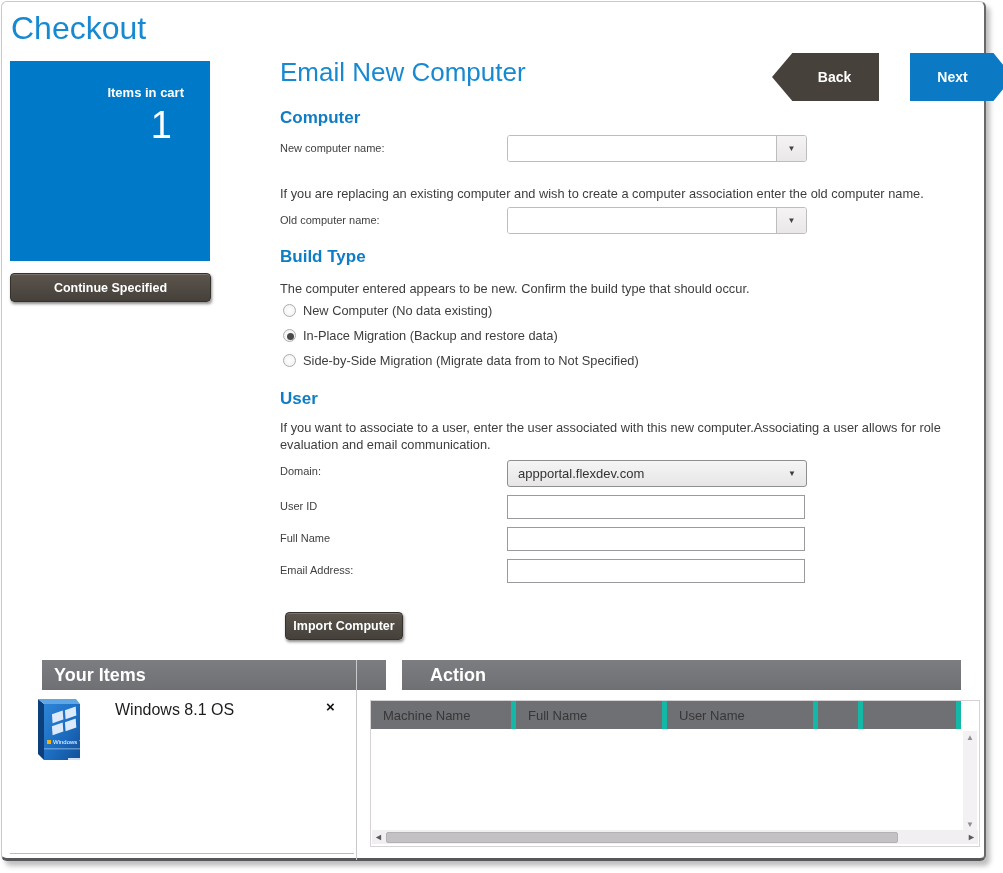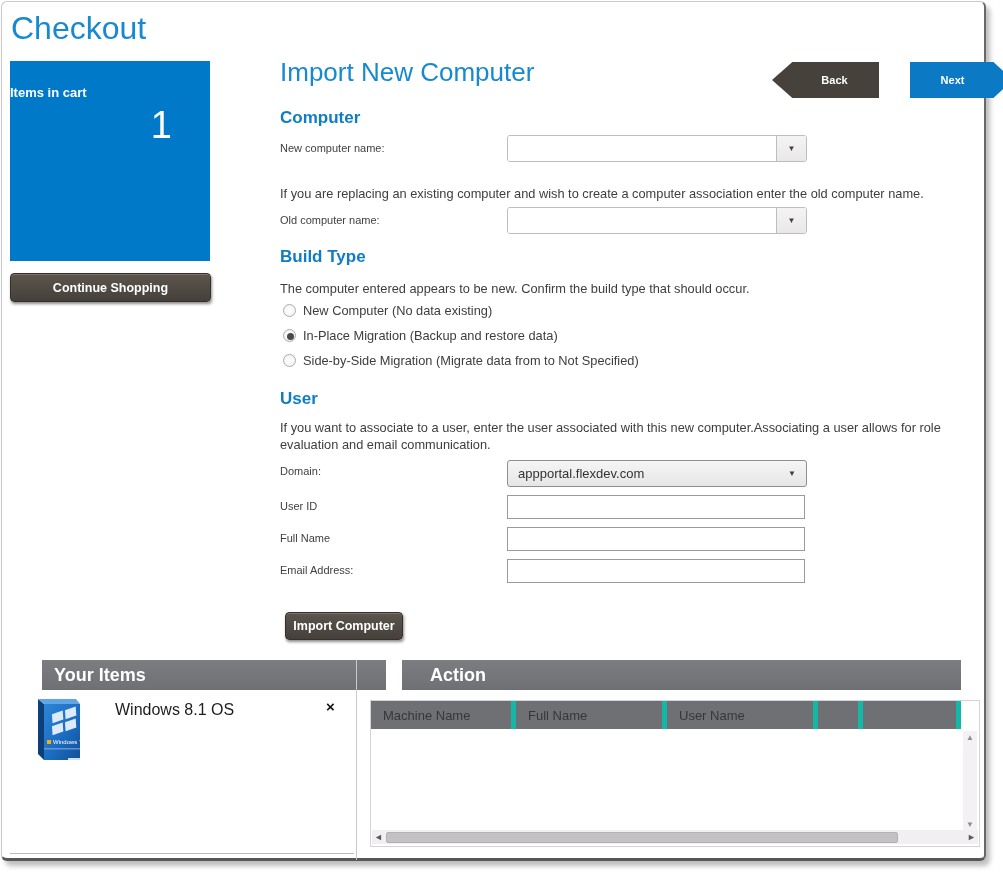--- a/index.html
+++ b/index.html
@@ -6,31 +6,31 @@
   html,body { width:1003px; height:873px; background:#fff; overflow:hidden;
               font-family:"Liberation Sans", sans-serif; }
   .page { position:absolute; left:1px; top:1px; width:985px; height:860px;
           background:#fff; border:1px solid #c9c9c9;
           border-right:2px solid #68686b; border-bottom:3px solid #57575a;
           border-radius:6px; box-shadow:4px 5px 5px rgba(110,110,110,.45); }
 
   
   .page-title { position:absolute; left:9px; top:8px; font-size:32px; color:#1789d1; }
   .cart-box { position:absolute; left:8px; top:59px; width:200px; height:200px; background:#0079c8; color:#fff; }
-  .cart-label { display:block; margin-top:24px; padding-right:26px; font-size:13px; font-weight:bold; }
+  .cart-label { display:block; margin-top:24px; text-align:right; padding-right:26px; font-size:13px; font-weight:bold; }
   .cart-count { display:block; margin-top:4px; text-align:right; padding-right:38px; font-size:38px; }
   .dark-btn { background:linear-gradient(#5b554d,#45403a); border:1px solid #35312c; border-radius:4px;
               color:#fff; font-size:12.5px; font-weight:bold; text-align:center; cursor:pointer;
               box-shadow:1px 2px 3px rgba(0,0,0,.45), inset 0 1px 0 rgba(255,255,255,.18);
               display:flex; align-items:center; justify-content:center; }
   .continue-btn { position:absolute; left:8px; top:271px; width:201px; height:29px; }
 
   
   .wizard-title { position:absolute; left:278px; top:55px; font-size:26px; color:#1789d1; }
-  .arrow-btn { position:absolute; top:60px; height:36px; color:#fff; font-size:11px; font-weight:bold;
+  .arrow-btn { position:absolute; top:51px; height:48px; color:#fff; font-size:14px; font-weight:bold;
                display:flex; align-items:center; justify-content:center; cursor:pointer; }
   .back-btn { left:770px; width:107px; background:#47413b;
               clip-path:polygon(19% 0,100% 0,100% 100%,19% 100%,0 50%); padding-left:18px; }
   .next-btn { left:880px; width:103px; background:#0b79c3;
               clip-path:polygon(0 0,81% 0,100% 50%,81% 100%,0 100%); padding-right:18px;margin-left:28px; }
 
   
   .section-h { position:absolute; left:278px; font-size:17px; font-weight:bold; color:#0e7dc6; }
   .note { position:absolute; left:278px; width:707px; font-size:12.8px; color:#3d3d3d; line-height:17px; }
   .flabel { position:absolute; left:278px; font-size:11px; color:#3f3f3f; }
@@ -83,23 +83,23 @@
 <body>
 
 <div class="page">
 
   <div class="page-title">Checkout</div>
 
   <div class="cart-box">
     <span class="cart-label">Items in cart</span>
     <span class="cart-count">1</span>
   </div>
-  <div class="dark-btn continue-btn">Continue Shopping</div>
-
-  <div class="wizard-title">Import New Computer</div>
+  <div class="dark-btn continue-btn">Continue Specified</div>
+
+  <div class="wizard-title">Email New Computer</div>
   <div class="arrow-btn back-btn">Back</div>
   <div class="arrow-btn next-btn">Next</div>
 
   <div class="section-h" style="top:106px">Computer</div>
 
   <div class="flabel" style="top:140px">New computer name:</div>
   <div class="combo" style="top:133px">
     <input value="" style="">
     <span class="drop">
         <span>▼</span>

